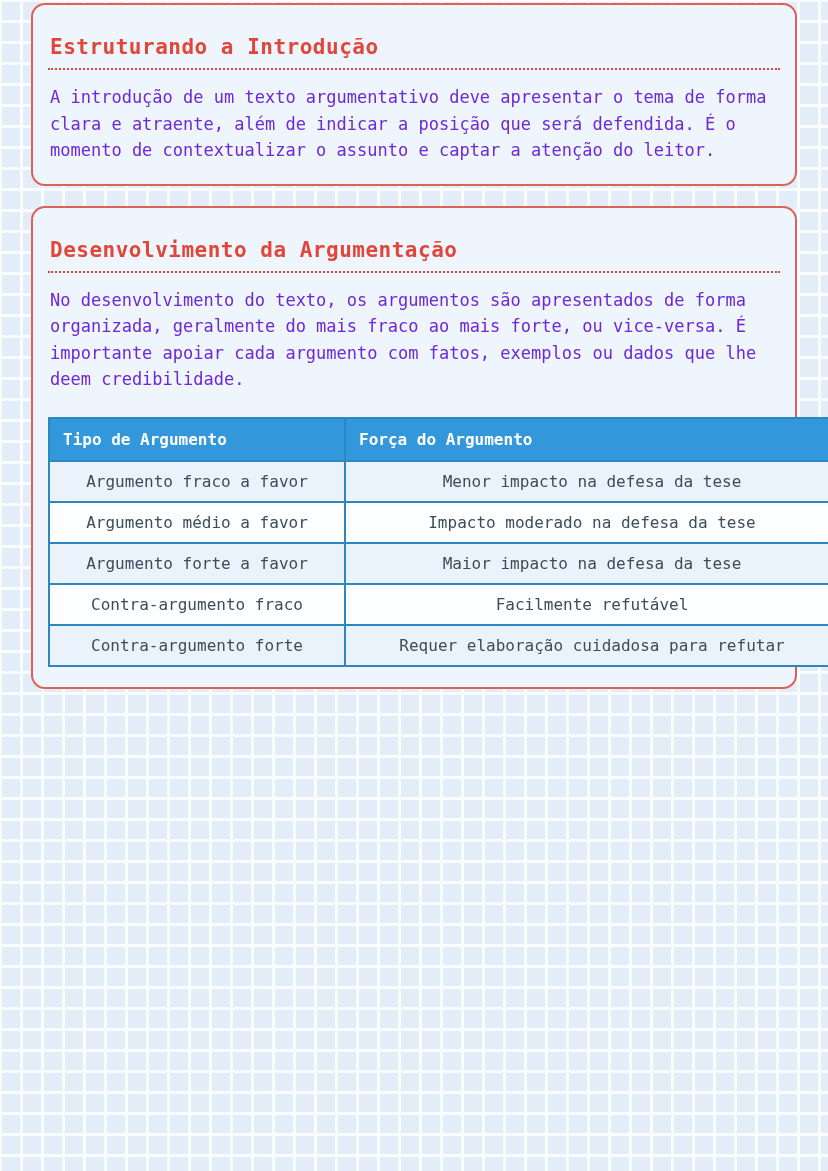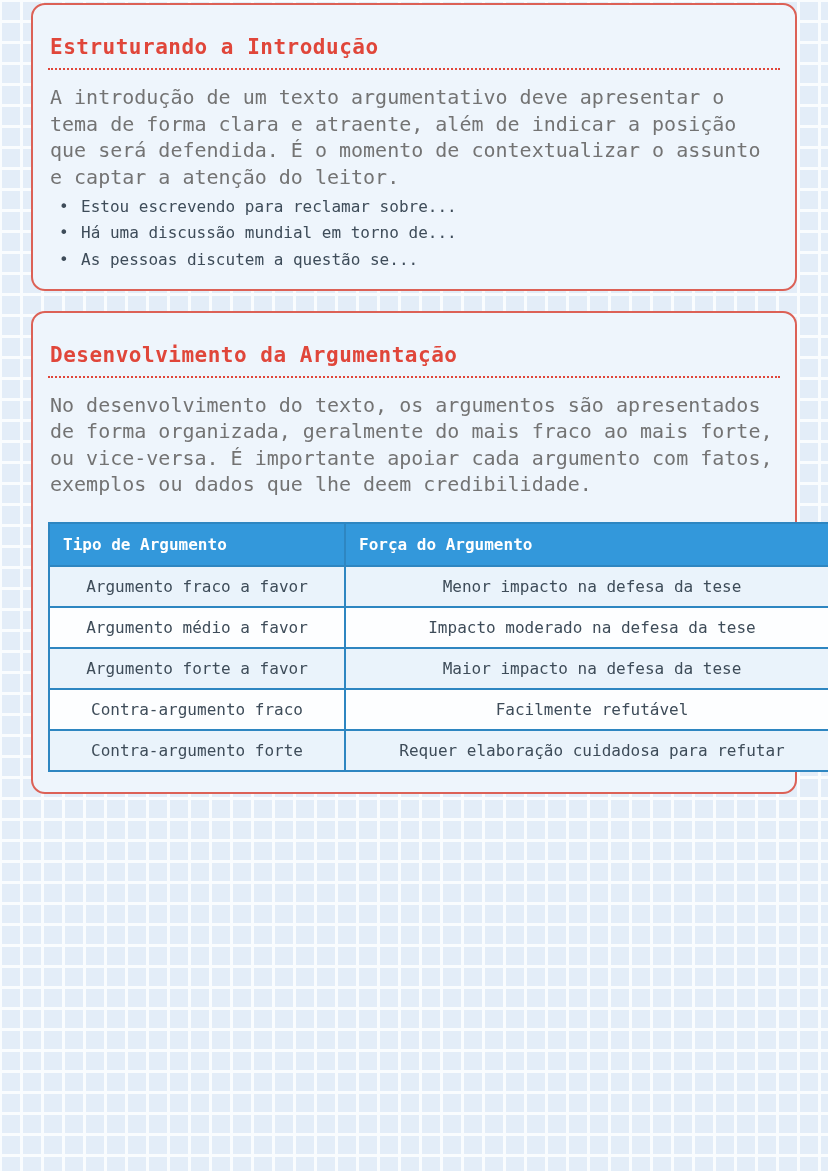--- a/index.html
+++ b/index.html
@@ -30,23 +30,23 @@
     font-size: 21px;
     font-weight: bold;
     color: #e0463a;
     letter-spacing: 0.5px;
     margin: 24px 0 0 0;
     padding: 0 0 9px 2px;
     border-bottom: 2px dotted #e0463a;
   }
 
   .card-text {
-    font-size: 20px;
+    font-size: 17px;
     line-height: 26.5px;
-    color: #737373;
+    color: #6d28d9;
     margin: 14px 0 4px 0;
     padding-left: 2px;
   }
 
   .phrase-list {
     list-style: none;
     margin: 0;
     padding: 0;
   }
   .phrase-list li {
@@ -90,25 +90,20 @@
   .argument-table td:first-child { width: 268px; }
   .argument-table tbody tr:nth-child(odd)  { background: #eaf3fb; }
   .argument-table tbody tr:nth-child(even) { background: #fdfeff; }
 </style>
 </head>
 <body>
 
 <section class="card">
   <h2 class="card-title">Estruturando a Introdução</h2>
   <p class="card-text">A introdução de um texto argumentativo deve apresentar o tema de forma clara e atraente, além de indicar a posição que será defendida. É o momento de contextualizar o assunto e captar a atenção do leitor.</p>
-  <ul class="phrase-list">
-      <li>Estou escrevendo para reclamar sobre...</li>
-      <li>Há uma discussão mundial em torno de...</li>
-      <li>As pessoas discutem a questão se...</li>
-    </ul>
 </section>
 
 <section class="card">
   <h2 class="card-title">Desenvolvimento da Argumentação</h2>
   <p class="card-text">No desenvolvimento do texto, os argumentos são apresentados de forma organizada, geralmente do mais fraco ao mais forte, ou vice-versa. É importante apoiar cada argumento com fatos, exemplos ou dados que lhe deem credibilidade.</p>
   <table class="argument-table">
       <thead>
         <tr>
           <th>Tipo de Argumento</th>
           <th>Força do Argumento</th>

